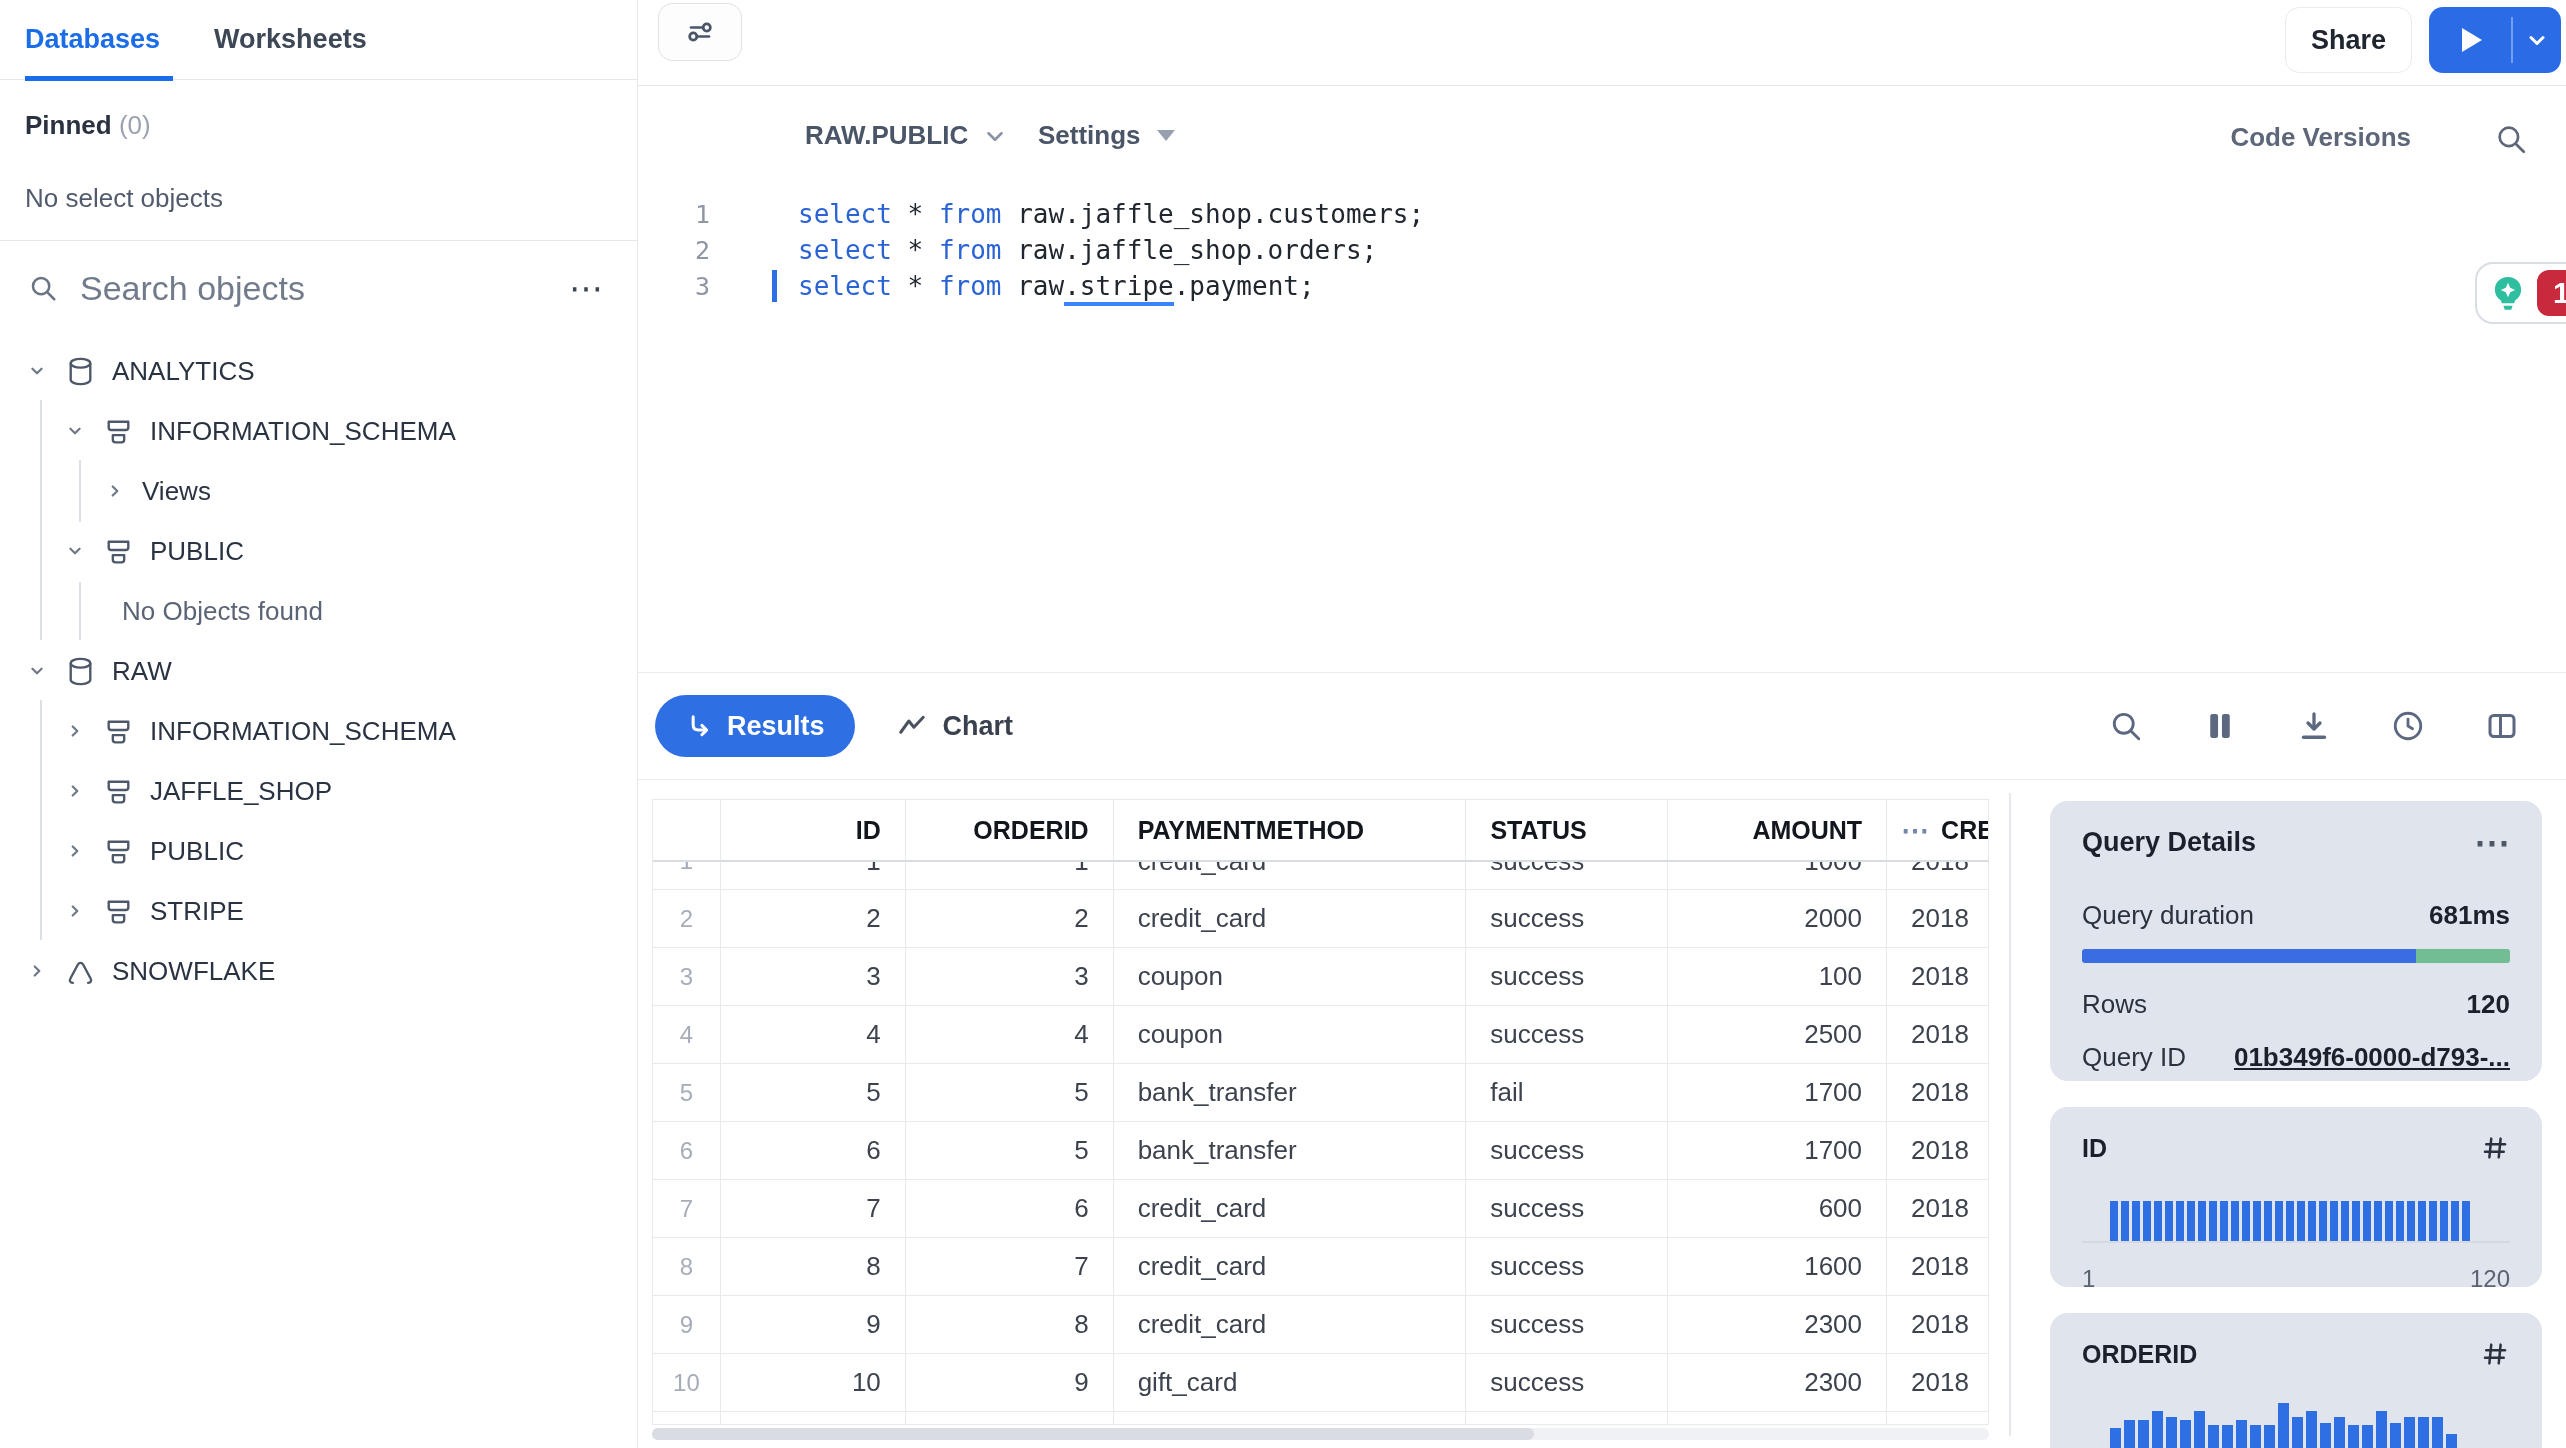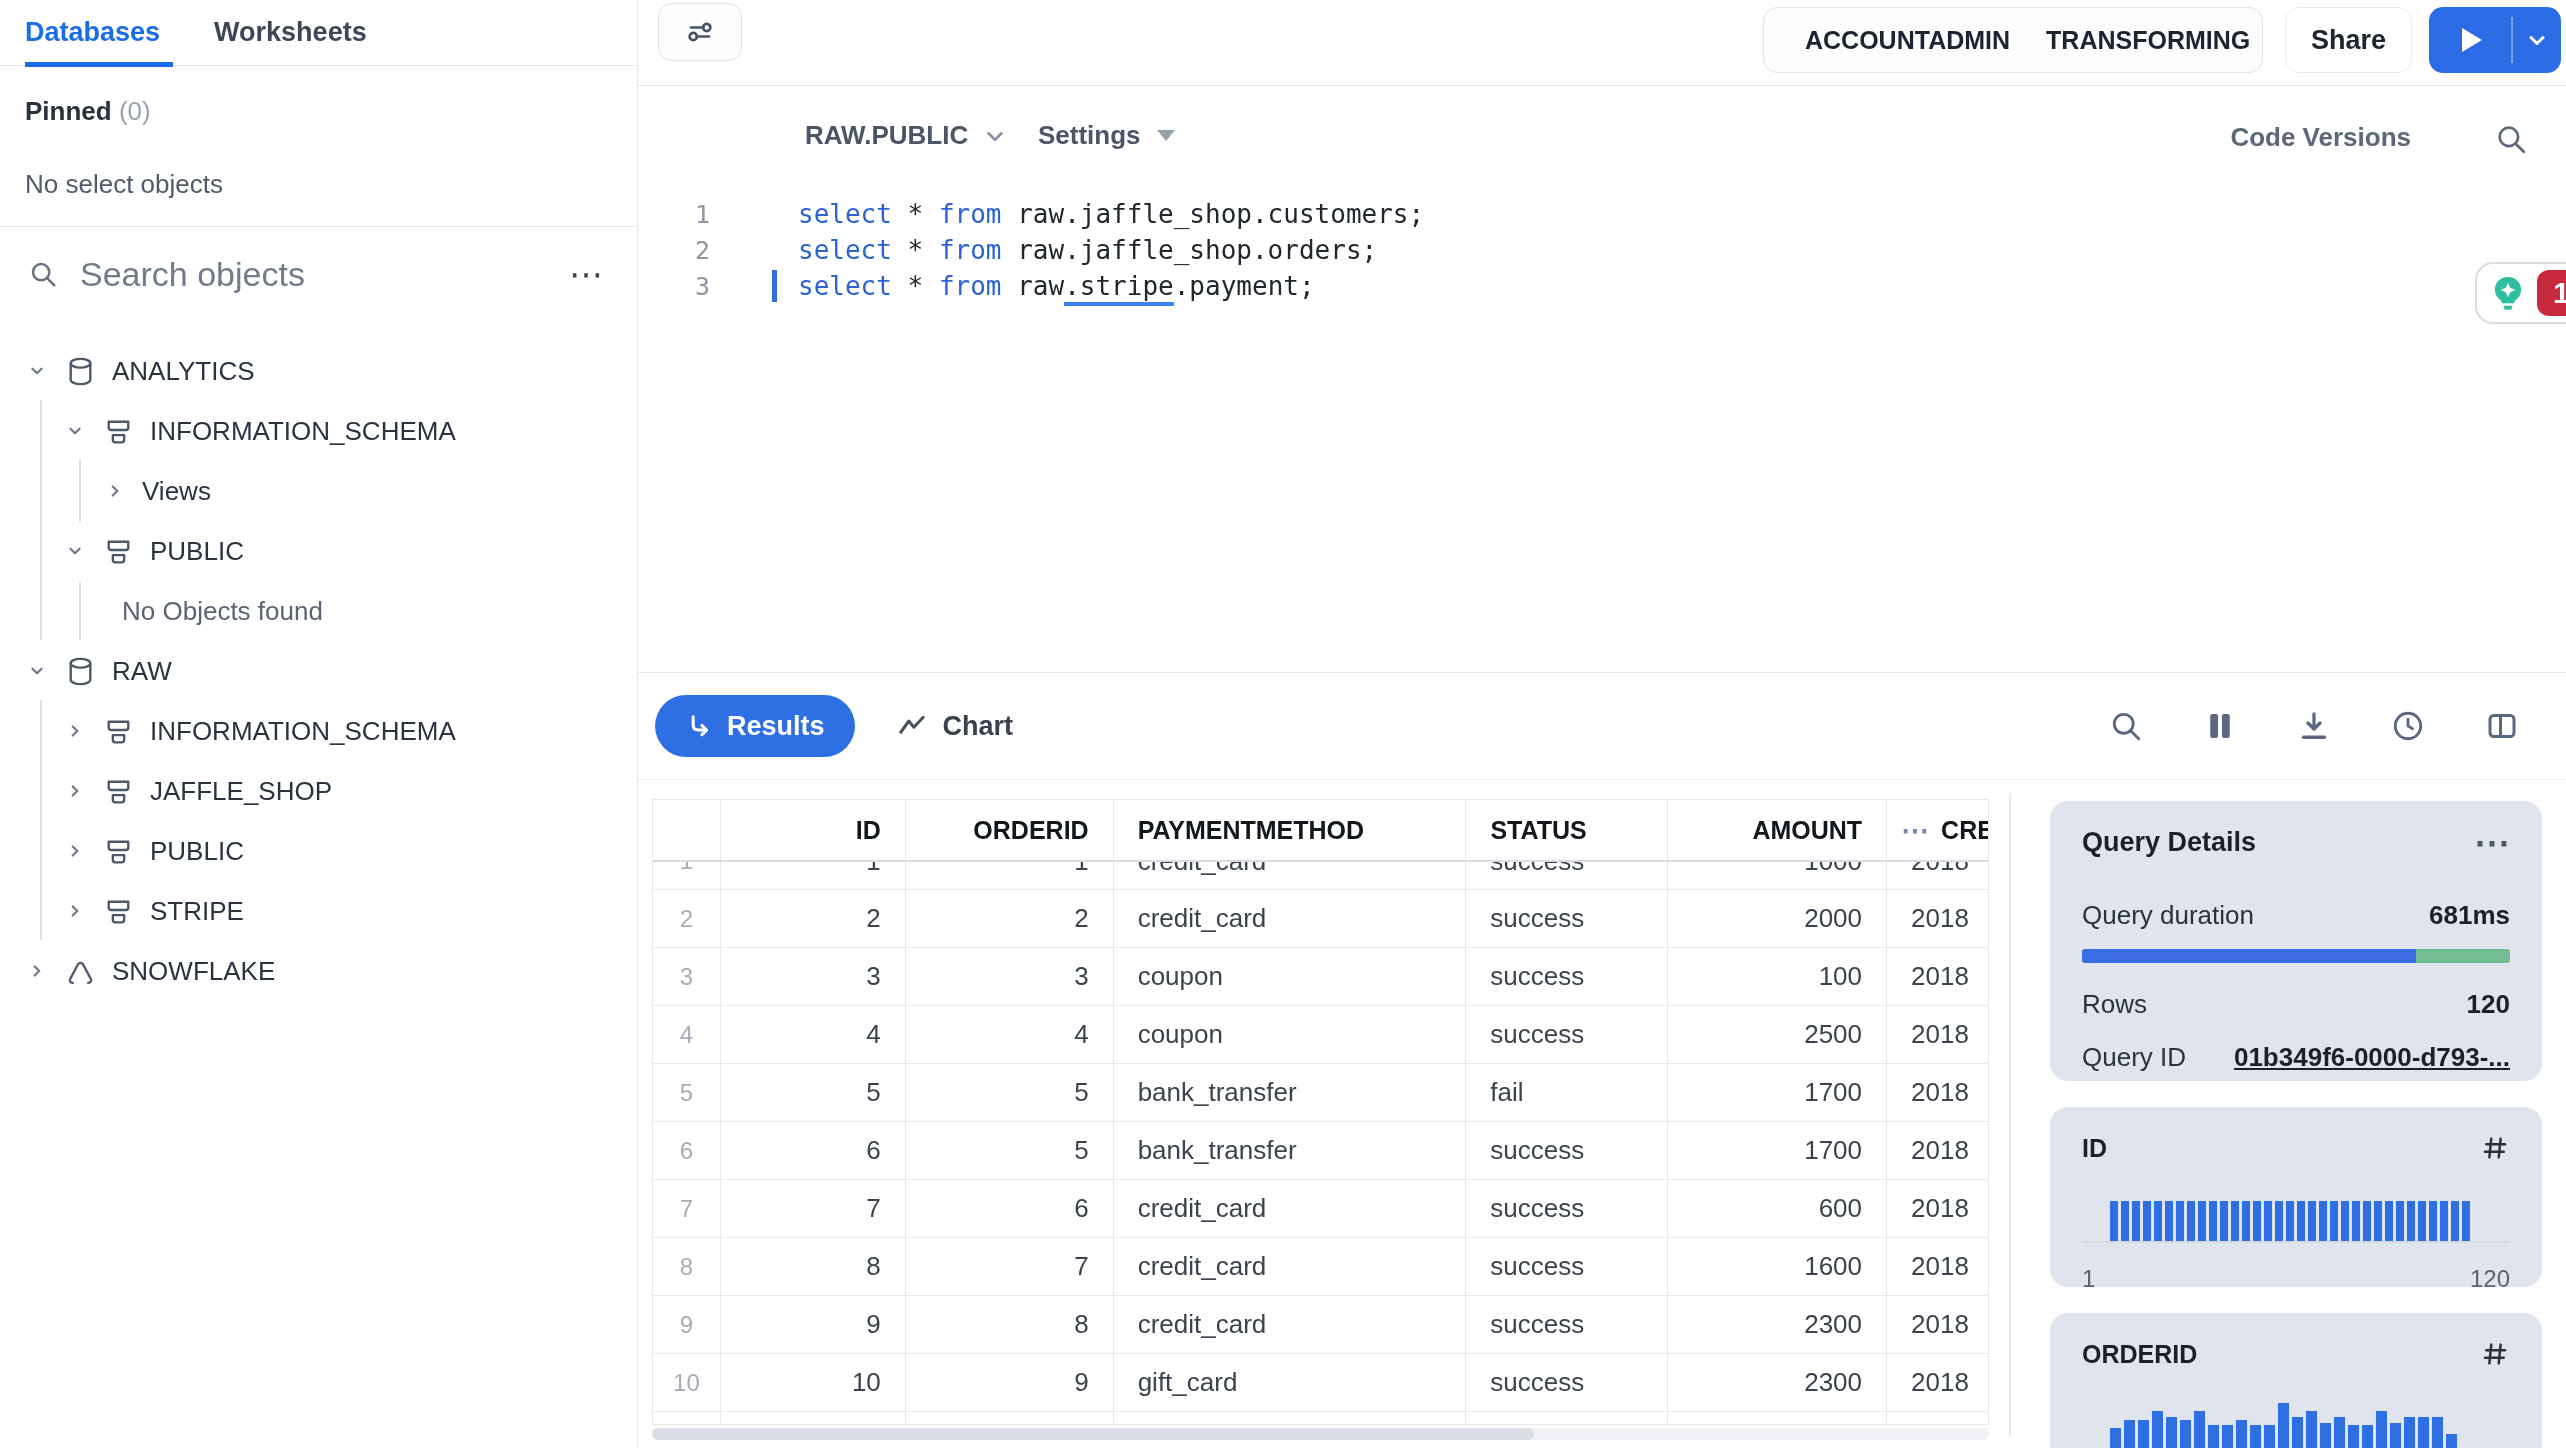--- a/index.html
+++ b/index.html
@@ -2,21 +2,21 @@
 <html><head>
 <meta charset="utf-8">
 <style>
   * { box-sizing: border-box; margin: 0; padding: 0; }
   html,body { width:2566px; height:1448px; overflow:hidden; background:#fff;
     font-family:"Liberation Sans", sans-serif; color:#1e2530; }
   .app { position:relative; width:2566px; height:1448px; }
 
   
   .sidebar { position:absolute; left:0; top:0; width:638px; height:1448px; border-right:1px solid #e4e7ec; background:#fff; }
-  .sidebar-tabs { position:relative; height:66px; border-bottom:1px solid #e4e7ec; display:flex; align-items:center; padding-left:25px; gap:54px; }
+  .sidebar-tabs { position:relative; height:80px; border-bottom:1px solid #e4e7ec; display:flex; align-items:center; padding-left:25px; gap:54px; }
   .tab { font-size:27px; font-weight:700; color:#3e4756; cursor:pointer; }
   .tab.active { color:#1b6ce9; }
   .tab-underline { position:absolute; left:25px; bottom:-2px; width:148px; height:5px; background:#1b6ce9; }
   .pinned { height:161px; border-bottom:1px solid #e4e7ec; padding:30px 25px 0 25px; }
   .pinned-title { font-size:26px; font-weight:700; color:#2a3240; }
   .pinned-count { font-weight:400; color:#9aa2b1; }
   .pinned-empty { margin-top:42px; font-size:26px; color:#525b6b; }
   .search-row { height:94px; display:flex; align-items:center; padding:0 32px 0 28px; gap:22px; }
   .search-ph { font-size:34px; color:#717b8b; flex:1; }
   .side-menu { font-size:34px; color:#3c4450; letter-spacing:2px; line-height:20px; cursor:pointer; }
@@ -295,30 +295,20 @@
     <div class="main-toolbar">
       <div class="btn-sliders">
         <svg width="36" height="36" viewBox="0 0 24 24" fill="none" stroke="currentColor" stroke-width="1.8" stroke-linecap="round">
           <line x1="6" y1="9" x2="14" y2="9"></line>
             <circle cx="16.5" cy="9" r="2.4"></circle>
           <line x1="10" y1="15" x2="18" y2="15"></line>
             <circle cx="7.5" cy="15" r="2.4"></circle>
         </svg>
       </div>
 
-      <div class="context-pill">
-        <svg width="32" height="32" viewBox="0 0 32 32" fill="none" stroke="#1d2431" stroke-width="2.2" stroke-linecap="round">
-          <rect x="6" y="3.5" width="20" height="25" rx="5"></rect>
-          <circle cx="16" cy="13" r="3.4"></circle>
-          <path d="M10.5 23.5c0-3 2.5-5 5.5-5s5.5 2 5.5 5"></path>
-        </svg>
-        <span class="role">ACCOUNTADMIN</span>
-        <span class="green-dot"></span>
-        <span class="wh">TRANSFORMING</span>
-      </div>
 
       <div class="share-btn">Share</div>
 
       <div class="run-split">
         <div class="run-play">
           <span class="play-tri"></span>
         </div>
         <div class="run-div"></div>
         <div class="run-caret">
           <svg width="24" height="24" viewBox="0 0 24 24" fill="none" stroke="#fff" stroke-width="3" stroke-linecap="round" stroke-linejoin="round">

